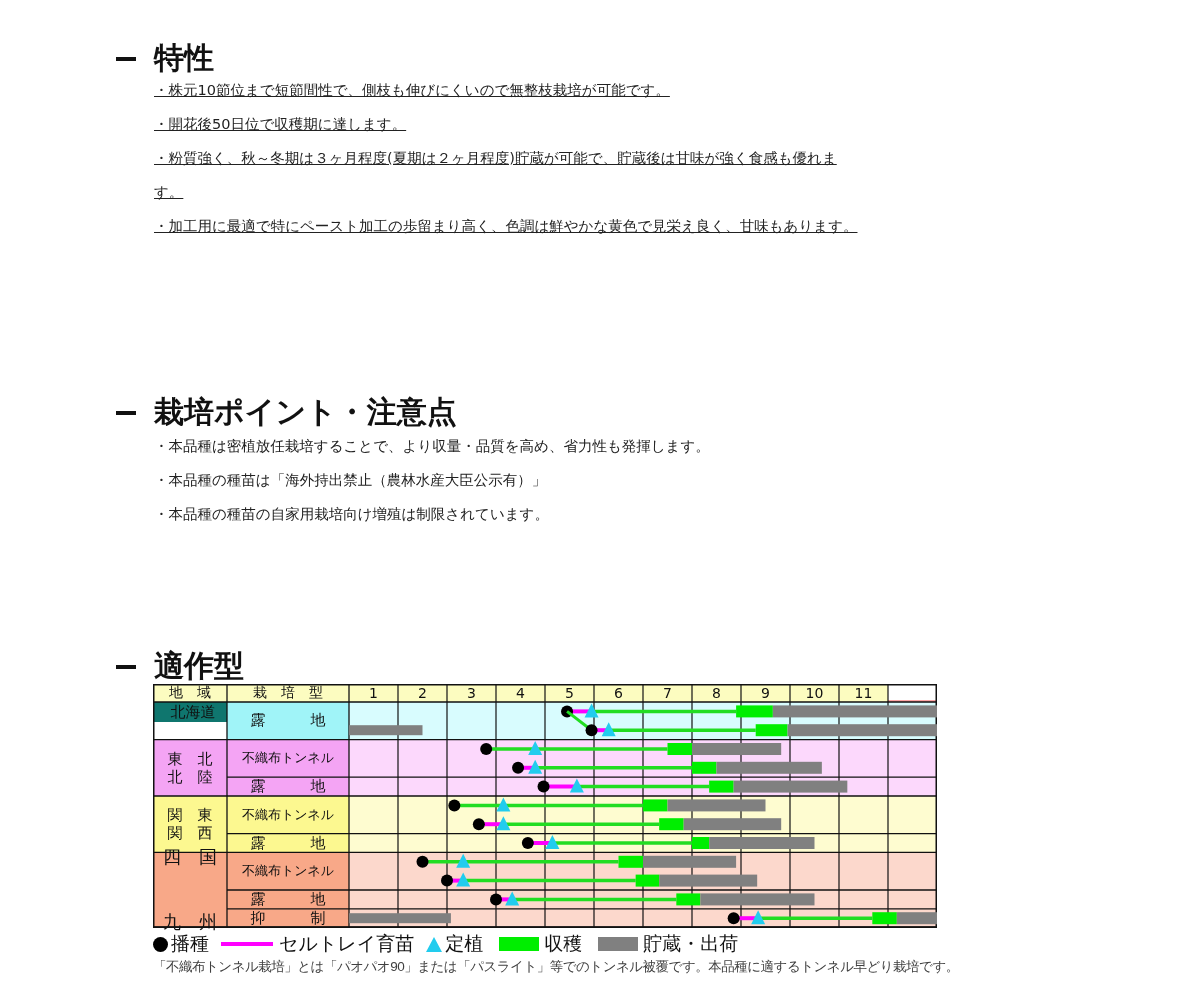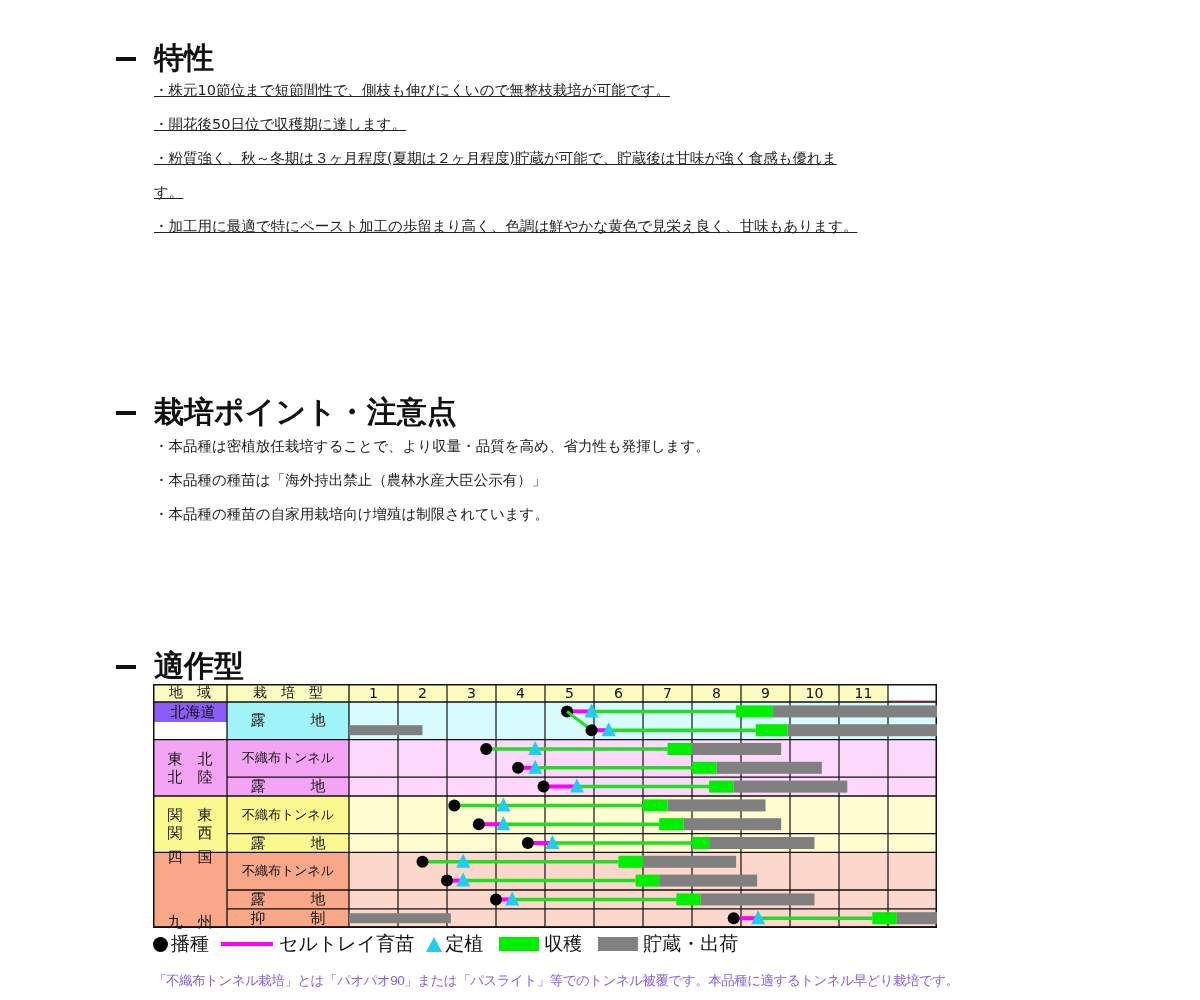--- a/index.html
+++ b/index.html
@@ -9,22 +9,22 @@
                    font-weight:bold; font-size:30px; color:#111; display:flex; align-items:center;margin-top:30px; }
   .section-title .dash { display:inline-block; width:20px; height:4px; background:#111; margin-right:18px; }
   .bullets { position:absolute; left:154px; font-size:14.5px; color:#222; }
   .bullets p { margin:0; height:34px; line-height:34px; white-space:nowrap; }
   .chart { position:absolute; left:153px; top:684px; width:784px; height:243px; }
   .cell { position:absolute; box-sizing:border-box; display:flex; align-items:center; justify-content:center;
           font-size:14px; color:#111; }
   .legend { position:absolute; left:153px; top:931px; font-size:19px; display:flex; align-items:center; color:#111;
             font-family:"Liberation Sans","DejaVu Sans",sans-serif; }
   .legend .item { display:flex; align-items:center; margin-right:8px; }
-  .note { position:absolute; left:153px; top:958px; font-size:13.5px; color:#8b5cf6; letter-spacing:-0.5px;
-          font-family:"Liberation Sans","DejaVu Sans",sans-serif;margin-top:14px; }
+  .note { position:absolute; left:153px; top:958px; font-size:13.5px; color:#404040; letter-spacing:-0.5px;
+          font-family:"Liberation Sans","DejaVu Sans",sans-serif; }
 </style>
 </head>
 <body>
 
 <div class="section-title" style="top:8px;">
   <span class="dash"></span>
   <span>特性</span>
 </div>
 <div class="bullets" style="top:73px;text-decoration:underline;">
   <p>・株元10節位まで短節間性で、側枝も伸びにくいので無整枝栽培が可能です。</p>
@@ -59,21 +59,21 @@
     <div class="cell" style="left: 392px; top: 0px; width: 49px; height: 18px; background: rgb(252, 252, 192);">5</div>
     <div class="cell" style="left: 441px; top: 0px; width: 49px; height: 18px; background: rgb(252, 252, 192);">6</div>
     <div class="cell" style="left: 490px; top: 0px; width: 49px; height: 18px; background: rgb(252, 252, 192);">7</div>
     <div class="cell" style="left: 539px; top: 0px; width: 49px; height: 18px; background: rgb(252, 252, 192);">8</div>
     <div class="cell" style="left: 588px; top: 0px; width: 49px; height: 18px; background: rgb(252, 252, 192);">9</div>
     <div class="cell" style="left: 637px; top: 0px; width: 49px; height: 18px; background: rgb(252, 252, 192);">10</div>
     <div class="cell" style="left: 686px; top: 0px; width: 49px; height: 18px; background: rgb(252, 252, 192);">11</div>
     <div class="cell" style="left: 735px; top: 16px; width: 49px; height: 20px; background: #fca5a5;">12</div>
     <div class="cell" style="left: 74px; top: 18px; width: 122px; height: 37.6px; background: rgb(160, 244, 248); font-size: 15px;">露　　　地</div>
     <div class="cell" style="left: 196px; top: 18px; width: 588px; height: 37.6px; background: rgb(216, 252, 254);"></div>
-    <div class="cell" style="left: 0px; top: 18px; width: 74px; height: 20px; background: #8b5cf6; flex-direction: column; line-height: 18px; font-size: 15px; padding-left: 6px;">
+    <div class="cell" style="left: 0px; top: 18px; width: 74px; height: 20px; background: #0f766e; flex-direction: column; line-height: 18px; font-size: 15px; padding-left: 6px;">
       <div>北海道</div>
     </div>
     <div class="cell" style="left: 74px; top: 55.6px; width: 122px; height: 37.6px; background: rgb(244, 164, 244); font-size: 13px;">不織布トンネル</div>
     <div class="cell" style="left: 196px; top: 55.6px; width: 588px; height: 37.6px; background: rgb(252, 216, 252);"></div>
     <div class="cell" style="left: 74px; top: 93.2px; width: 122px; height: 18.8px; background: rgb(244, 164, 244); font-size: 15px;">露　　　地</div>
     <div class="cell" style="left: 196px; top: 93.2px; width: 588px; height: 18.8px; background: rgb(252, 216, 252);"></div>
     <div class="cell" style="left: 0px; top: 55.6px; width: 74px; height: 56.4px; background: rgb(244, 164, 244); flex-direction: column; line-height: 18px; font-size: 15px;">
       <div>東　北</div>
       <div>北　陸</div>
     </div>
@@ -84,21 +84,21 @@
     <div class="cell" style="left: 0px; top: 112px; width: 74px; height: 56.4px; background: rgb(252, 248, 144); flex-direction: column; line-height: 18px; font-size: 15px;">
       <div>関　東</div>
       <div>関　西</div>
     </div>
     <div class="cell" style="left: 74px; top: 168.4px; width: 122px; height: 37.6px; background: rgb(248, 168, 136); font-size: 13px;">不織布トンネル</div>
     <div class="cell" style="left: 196px; top: 168.4px; width: 588px; height: 37.6px; background: rgb(252, 216, 204);"></div>
     <div class="cell" style="left: 74px; top: 206px; width: 122px; height: 18.8px; background: rgb(248, 168, 136); font-size: 15px;">露　　　地</div>
     <div class="cell" style="left: 196px; top: 206px; width: 588px; height: 18.8px; background: rgb(252, 216, 204);"></div>
     <div class="cell" style="left: 74px; top: 224.8px; width: 122px; height: 18.8px; background: rgb(248, 168, 136); font-size: 15px;">抑　　　制</div>
     <div class="cell" style="left: 196px; top: 224.8px; width: 588px; height: 18.8px; background: rgb(252, 216, 204);"></div>
-    <div class="cell" style="left: 0px; top: 168.4px; width: 74px; height: 75.2px; background: rgb(248, 168, 136); flex-direction: column; line-height: 18px; font-size: 15px; gap: 47px;">
+    <div class="cell" style="left: 0px; top: 168.4px; width: 74px; height: 75.2px; background: rgb(248, 168, 136); flex-direction: column; line-height: 18px; font-size: 18px; gap: 47px;">
       <div>四　国</div>
       <div>九　州</div>
     </div>
     <svg width="784" height="243.60000000000002" style="position: absolute; left: 0px; top: 0px;">
       <rect x="0.75" y="0.75" width="782.5" height="242.10000000000002" fill="none" stroke="#111" stroke-width="1.5"></rect>
       <line x1="74" y1="0" x2="74" y2="243.60000000000002" stroke="#111" stroke-width="1.3"></line>
       <line x1="196" y1="0" x2="196" y2="243.60000000000002" stroke="#111" stroke-width="1.3"></line>
       <line x1="245" y1="0" x2="245" y2="243.60000000000002" stroke="#111" stroke-width="1.2"></line>
       <line x1="294" y1="0" x2="294" y2="243.60000000000002" stroke="#111" stroke-width="1.2"></line>
       <line x1="343" y1="0" x2="343" y2="243.60000000000002" stroke="#111" stroke-width="1.2"></line>

